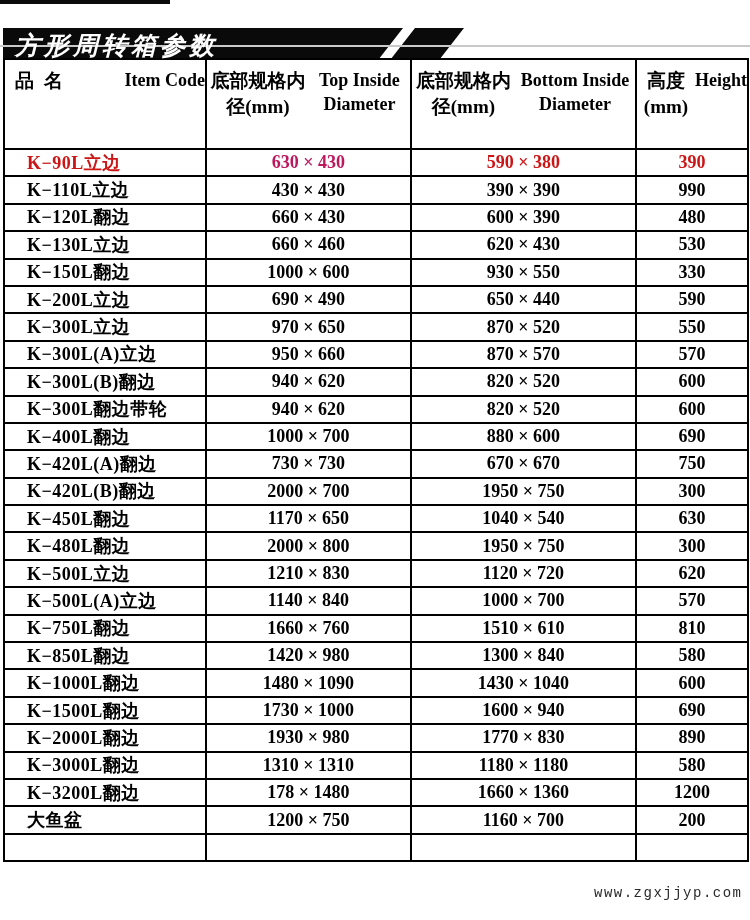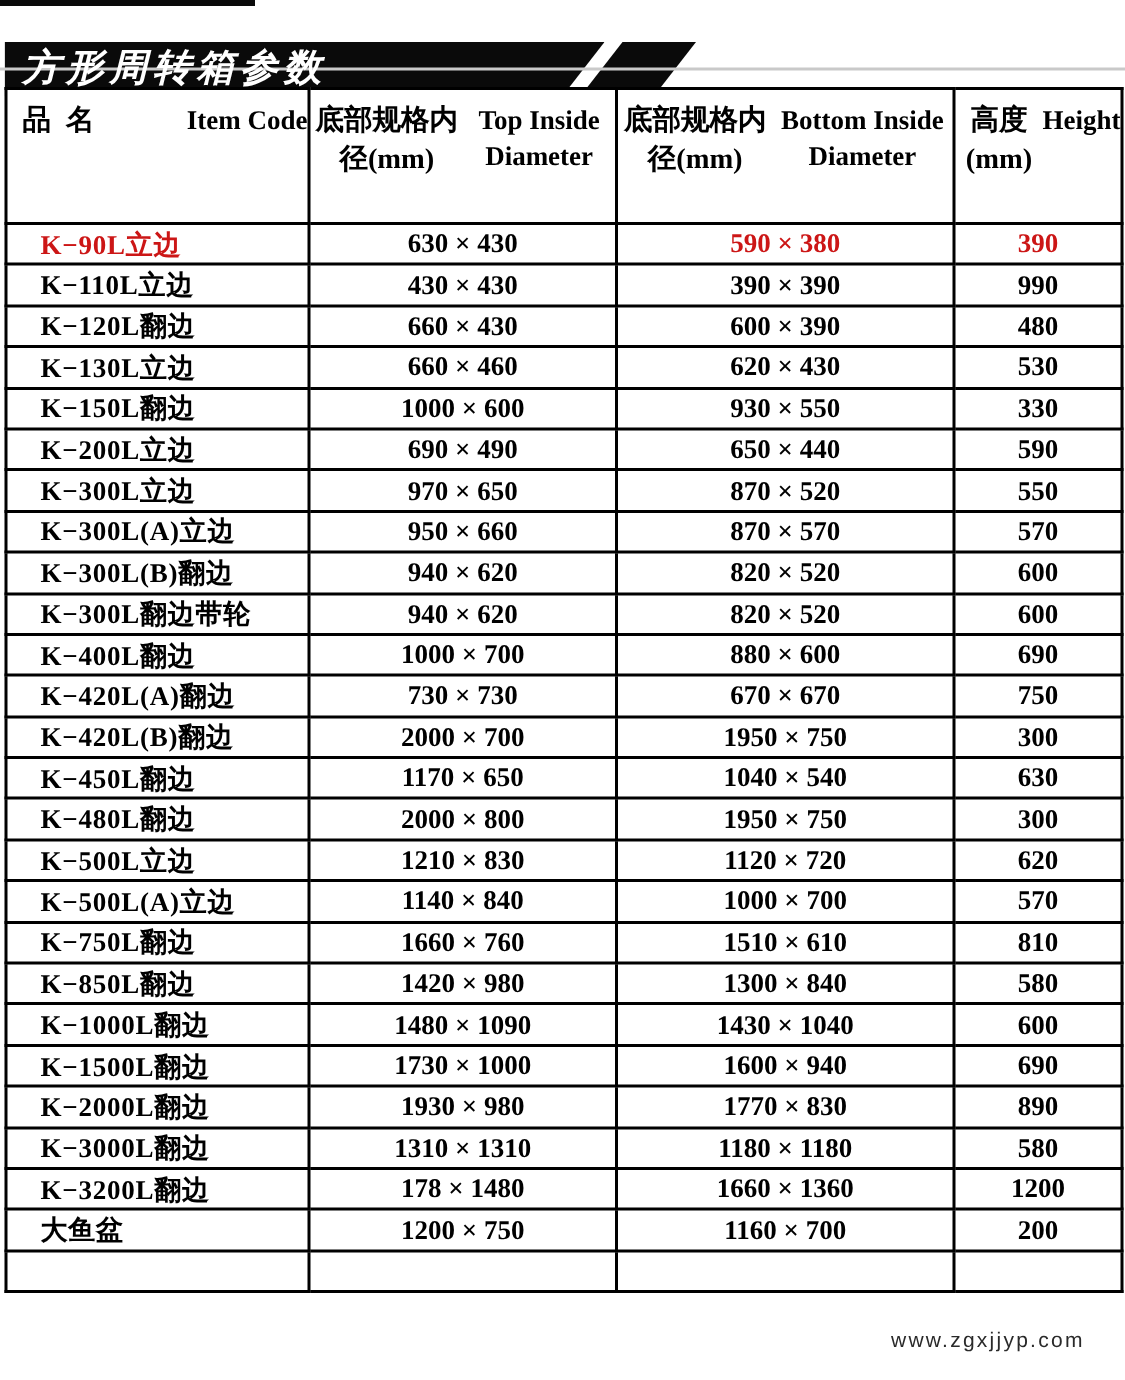--- a/index.html
+++ b/index.html
@@ -91,21 +91,21 @@
     text-align: left;
     padding-left: 22px;
     font-weight: bold;
     letter-spacing: 0.5px;
   }
 
   
   .watermark {
     position: absolute;
     left: 594px; top: 885px;
-    font-family: Liberation Sans, sans-serif;
+    font-family: Liberation Mono, monospace;
     font-size: 14px;
     letter-spacing: 1.5px;
     color: #2a2a2a;
     z-index: 5;
     white-space: nowrap;
   }
 </style>
 <title>方形周转箱参数</title></head>
 <body>
 
@@ -148,21 +148,21 @@
         <div class="hcell">
           <div class="zh">高度(mm)</div>
           <div class="en">Height</div>
         </div>
       </th>
     </tr>
   </thead>
   <tbody id="rows">
       <tr style="color: rgb(204, 22, 22);">
         <td class="c1" style="color: rgb(204, 22, 22);">K−90L立边</td>
-        <td style="color: #000000;">630 × 430</td>
+        <td style="color: #be185d;">630 × 430</td>
         <td style="color: rgb(204, 22, 22); margin-top: 30px;">590 × 380</td>
         <td style="color: rgb(204, 22, 22); margin-top: 40px;">390</td>
       </tr>
       <tr>
         <td class="c1">K−110L立边</td>
         <td>430 × 430</td>
         <td>390 × 390</td>
         <td>990</td>
       </tr>
       <tr>

